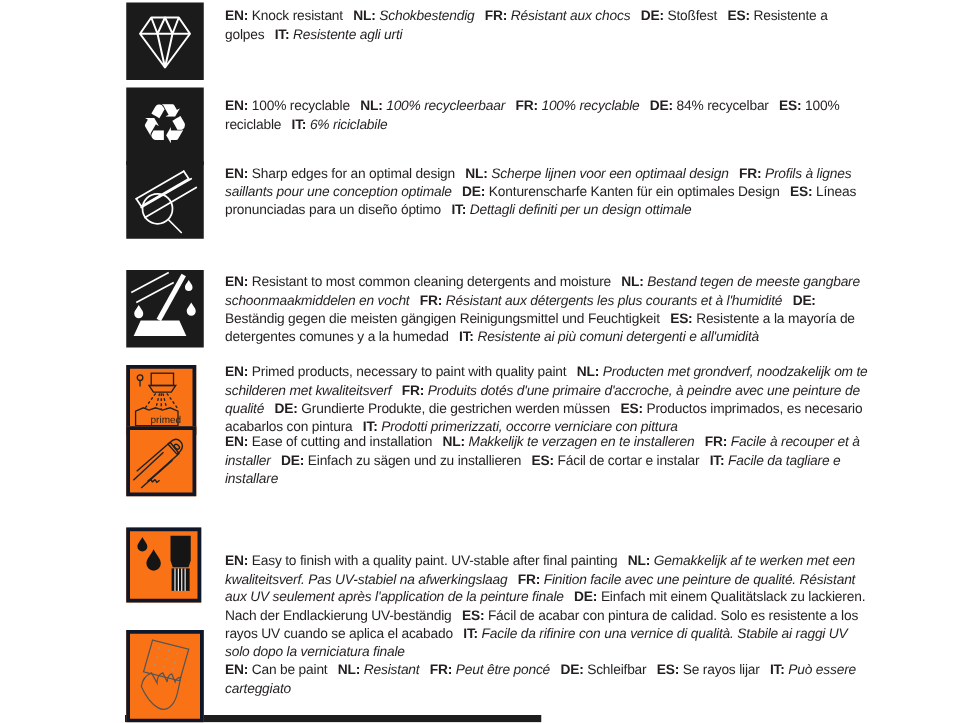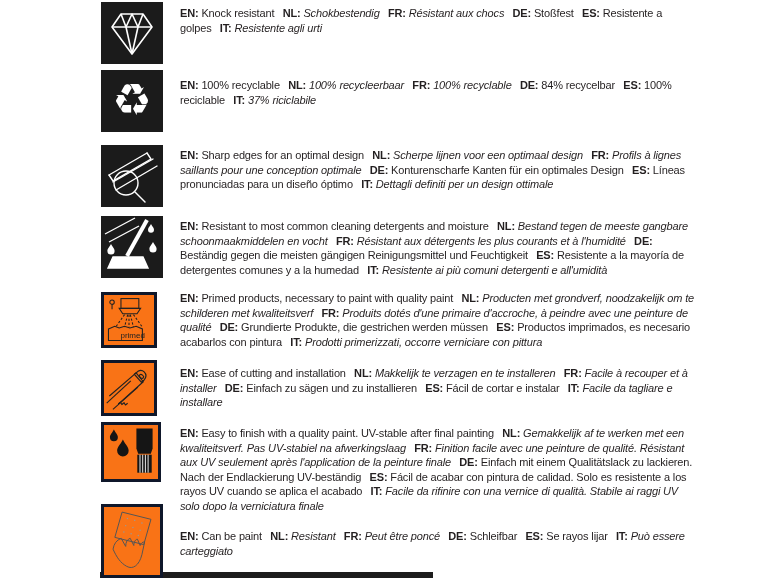--- a/index.html
+++ b/index.html
@@ -4,43 +4,43 @@
 <style>
   html,body{margin:0;padding:0;background:#fff;}
   #page{
     position:relative;
     width:758px;height:578px;
     background:#fff;
     overflow:hidden;
     font-family:"Liberation Sans","DejaVu Sans",sans-serif;
   }
   .row{position:absolute;left:101px;}
-  .r1{top:2px}.r2{top:70px}.r3{top:145px}.r4{top:216px}
-  .r5{top:292px}.r6{top:360px}.r7{top:422px}.r8{top:504px}
+  .r1{top:2px}.r2{top:70px}.r3{top:129px}.r4{top:216px}
+  .r5{top:292px}.r6{top:341px}.r7{top:422px}.r8{top:504px}
 
   .icon-box{position:relative;display:block;}
   .icon-box.dark{width:62px;height:62px;background:#1b1b1b;}
   .icon-box.light{width:50px;height:50px;background:#f97316;border:3px solid #0f172a;}
   .r7 .icon-box.light{width:54px;height:54px;}
   .r8 .icon-box.light{width:56px;height:68px;}
   .icon-box svg{display:block;width:100%;height:100%;}
   .glyph{display:block;width:100%;text-align:center;color:#fff;font-size:44px;line-height:60px;}
   .icon-label{
     position:absolute;left:50%;bottom:5px;transform:translateX(-35%);
     font-size:8px;color:#222;letter-spacing:0;line-height:8px;
   }
 
   .row-text{
     position:absolute;left:79px;top:0;width:518px;
     font-size:11px;line-height:14.6px;letter-spacing:-0.15px;
     color:#231f20;text-align:left;
   }
   .r1 .row-text{top:4px}.r2 .row-text{top:8px}.r3 .row-text{top:3px}
   .r4 .row-text{top:3px}.r5 .row-text{top:-1px}.r6 .row-text{top:6px}
-  .r7 .row-text{top:4px}.r8 .row-text{top:25px}
+  .r7 .row-text{top:20px}.r8 .row-text{top:25px}
 
   .lang{font-weight:700;font-style:normal;}
   .it{font-style:italic;}
 
   .footer-bar{
     position:absolute;left:100px;top:572px;width:333px;height:6px;
     background:#1d1d1d;
   }
 </style>
 </head>
@@ -59,21 +59,21 @@
             <line x1="37" y1="25" x2="31" y2="52"></line>
           </g>
         </svg>
       </span>
     <div class="row-text"><b class="lang">EN:</b> <span>Knock resistant</span>  <b class="lang">NL:</b> <span class="it">Schokbestendig</span>  <b class="lang">FR:</b> <span class="it">Résistant aux chocs</span>  <b class="lang">DE:</b> <span>Stoßfest</span>  <b class="lang">ES:</b> <span>Resistente a golpes</span>  <b class="lang">IT:</b> <span class="it">Resistente agli urti</span></div>
   </div>
     <div class="row r2">
     <span class="icon-box dark">
         <span class="glyph">♻</span>
       </span>
-    <div class="row-text"><b class="lang">EN:</b> <span>100% recyclable</span>  <b class="lang">NL:</b> <span class="it">100% recycleerbaar</span>  <b class="lang">FR:</b> <span class="it">100% recyclable</span>  <b class="lang">DE:</b> <span>84% recycelbar</span>  <b class="lang">ES:</b> <span>100% reciclable</span>  <b class="lang">IT:</b> <span class="it">37% riciclabile</span></div>
+    <div class="row-text"><b class="lang">EN:</b> <span>100% recyclable</span>  <b class="lang">NL:</b> <span class="it">100% recycleerbaar</span>  <b class="lang">FR:</b> <span class="it">100% recyclable</span>  <b class="lang">DE:</b> <span>84% recycelbar</span>  <b class="lang">ES:</b> <span>100% reciclable</span>  <b class="lang">IT:</b> <span class="it">6% riciclabile</span></div>
   </div>
     <div class="row r3">
     <span class="icon-box dark">
         <svg viewBox="0 0 62 62">
           <g fill="none" stroke="#fff" stroke-width="1.4" stroke-linecap="round">
             <path d="M8 30 L46 8"></path>
             <path d="M8 30 l4 6 L50 14 l-4 -6"></path>
             <path d="M12 37 L52 14"></path>
             <path d="M15 45 L56 21"></path>
             <circle cx="25" cy="38" r="12"></circle>

